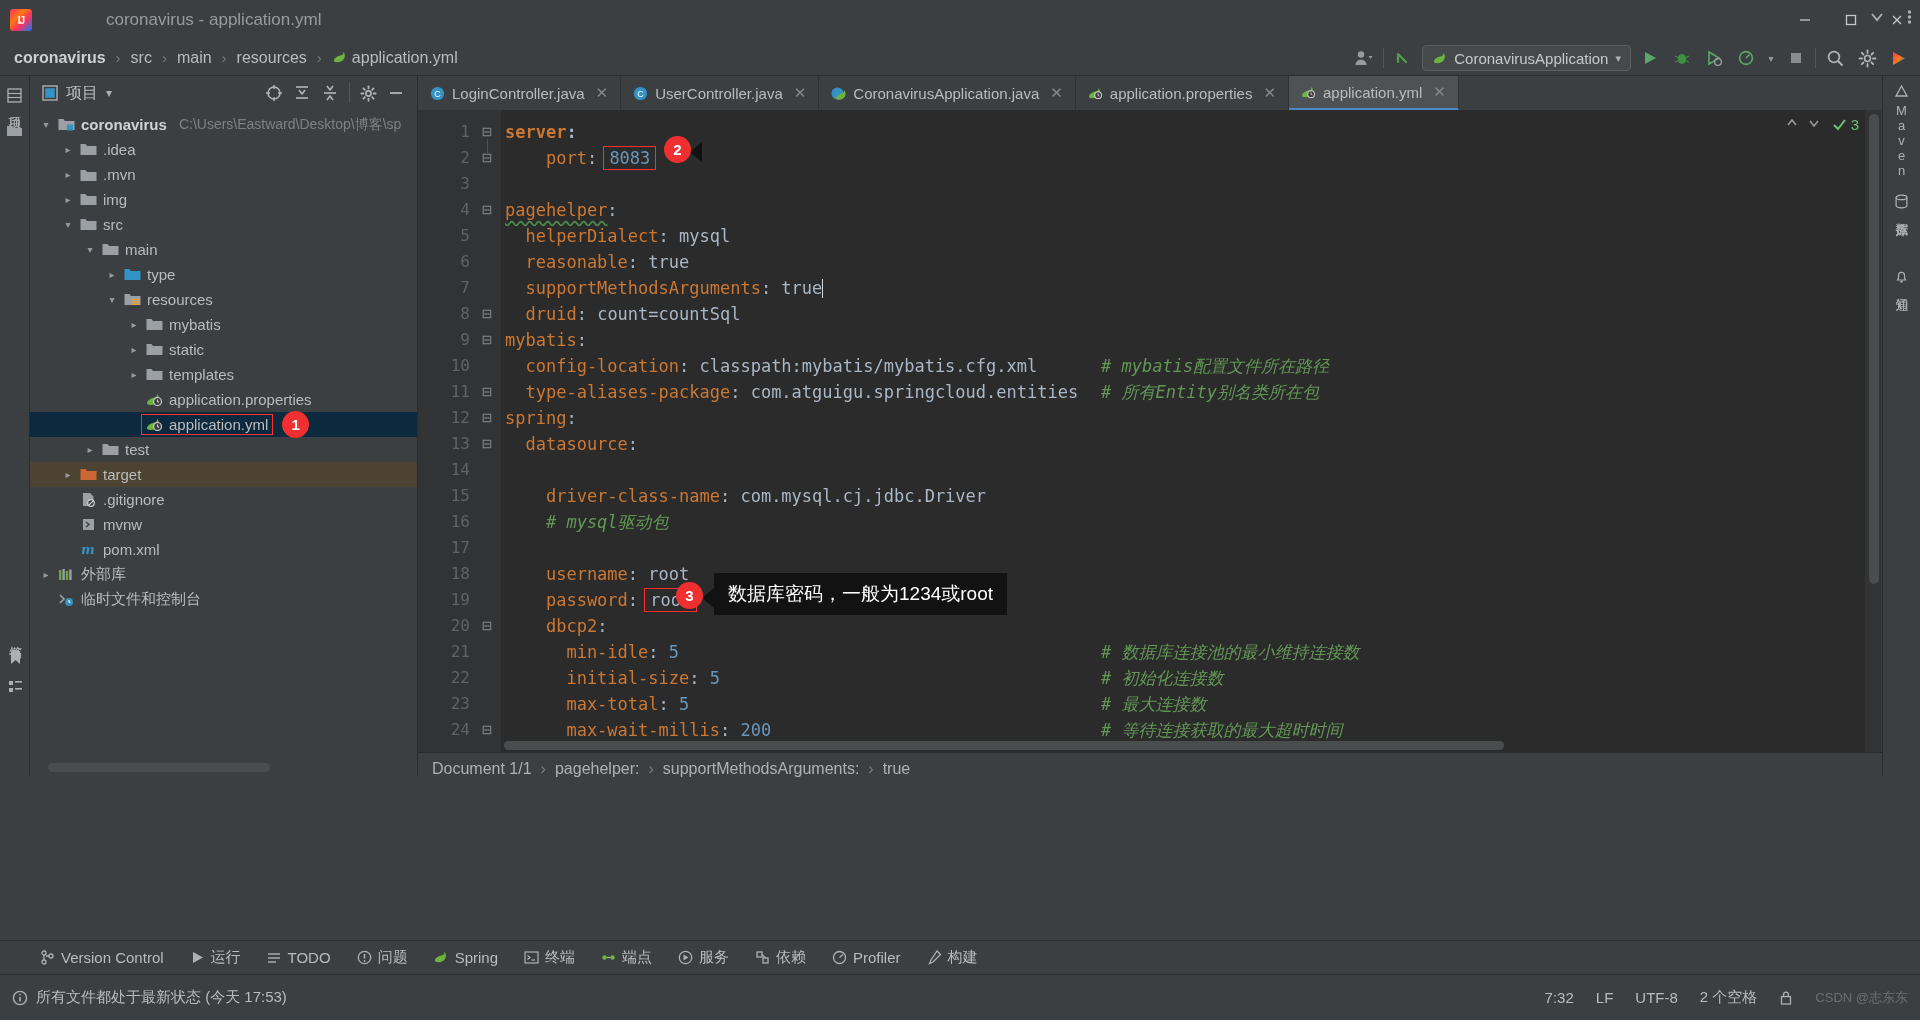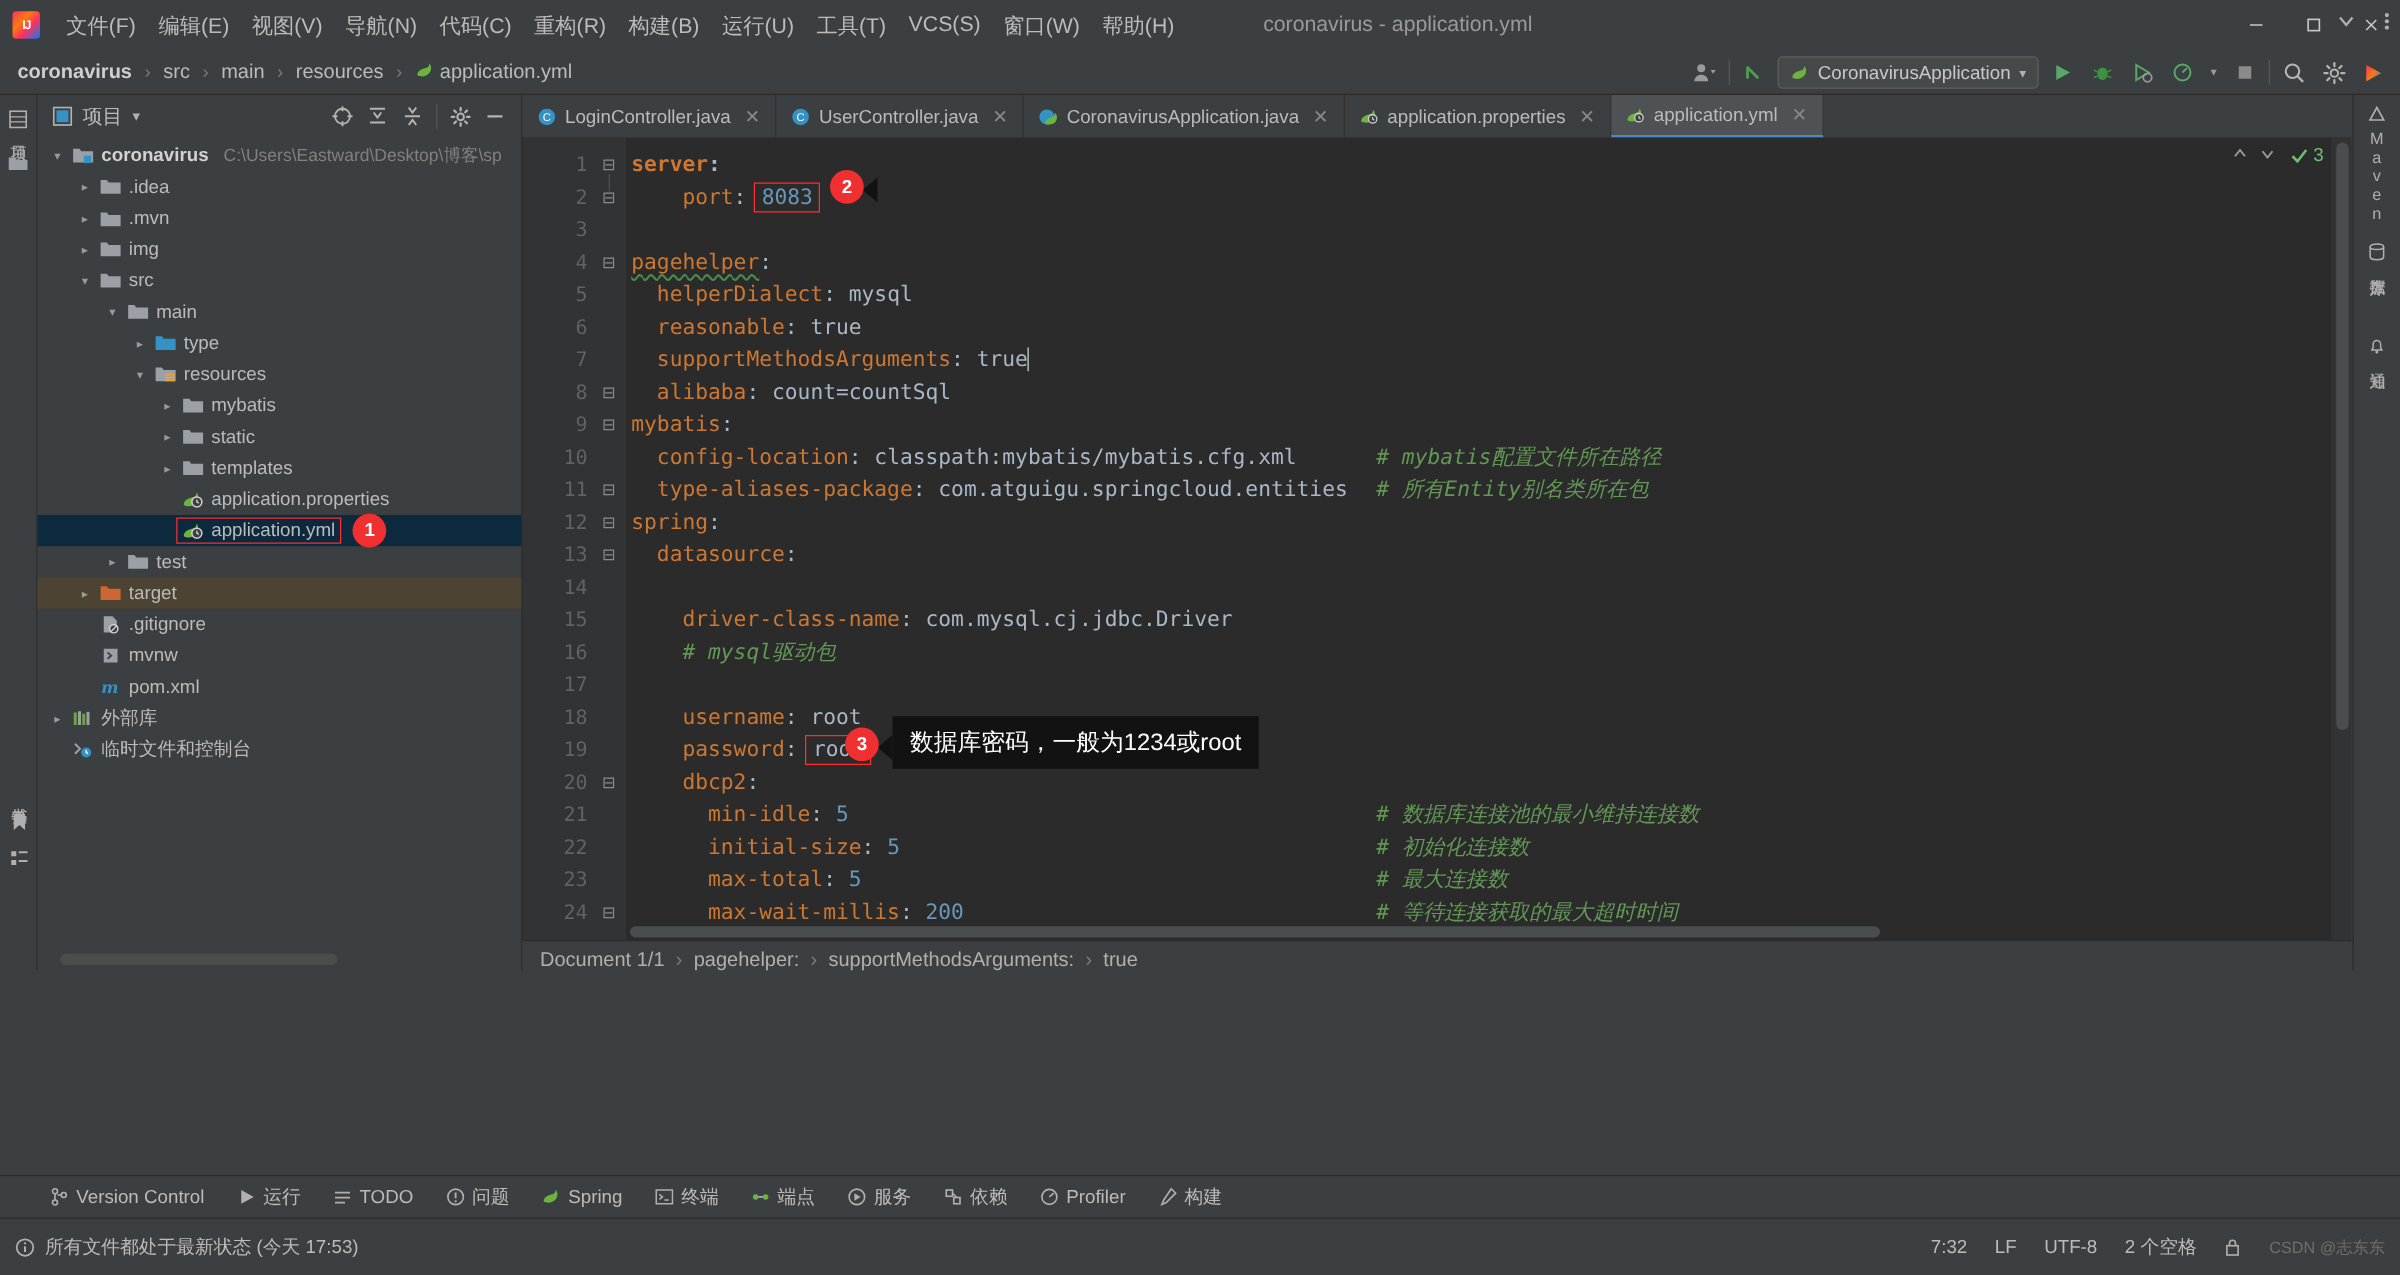--- a/index.html
+++ b/index.html
@@ -202,34 +202,20 @@
   
   svg { display:block; }
 </style>
 </head>
 <body>
 
 <div class="app">
 
   <div class="menubar">
     <div class="idea-logo"></div>
-    <div id="menu-items" style="display:flex;align-items:center;">
-        <div class="menu-item">文件(F)</div>
-        <div class="menu-item">编辑(E)</div>
-        <div class="menu-item">视图(V)</div>
-        <div class="menu-item">导航(N)</div>
-        <div class="menu-item">代码(C)</div>
-        <div class="menu-item">重构(R)</div>
-        <div class="menu-item">构建(B)</div>
-        <div class="menu-item">运行(U)</div>
-        <div class="menu-item">工具(T)</div>
-        <div class="menu-item">VCS(S)</div>
-        <div class="menu-item">窗口(W)</div>
-        <div class="menu-item">帮助(H)</div>
-      </div>
     <div class="win-title">coronavirus - application.yml</div>
     <div class="win-btns">
       <div class="win-btn">
         <svg width="14" height="14" viewBox="0 0 14 14">
             <line x1="2" y1="7" x2="12" y2="7" stroke="#c8c8c8" stroke-width="1.3"></line>
           </svg>
       </div>
       <div class="win-btn">
         <svg width="14" height="14" viewBox="0 0 14 14">
             <rect x="2.5" y="2.5" width="9" height="9" fill="none" stroke="#c8c8c8" stroke-width="1.3"></rect>
@@ -786,21 +772,21 @@
         <div class="fold" style="top: 607px;">⊟</div>
       </div>
     <div class="code-area" id="code-area">
         <div class="ln" style="top: 9px; left: 4px; font-weight: bold;"><span class="k-key">server</span><span class="k-plain">:</span></div>
         <div class="ln" style="top: 35px; left: 4px;"><span class="k-key">    port</span><span class="k-plain">: </span><span class="k-num val-box">8083</span></div>
         <div class="ln" style="top: 61px; left: 4px;"></div>
         <div class="ln" style="top: 87px; left: 4px;"><span class="k-key" style="text-decoration: underline wavy rgb(74, 138, 74); text-underline-offset: 4px;">pagehelper</span><span class="k-plain">:</span></div>
         <div class="ln" style="top: 113px; left: 4px;"><span class="k-key">  helperDialect</span><span class="k-plain">: </span><span class="k-val">mysql</span></div>
         <div class="ln" style="top: 139px; left: 4px;"><span class="k-key">  reasonable</span><span class="k-plain">: </span><span class="k-val">true</span></div>
         <div class="ln" style="top: 165px; left: 4px;"><span class="k-key">  supportMethodsArguments</span><span class="k-plain">: </span><span class="k-val">true</span><span class="caret"></span></div>
-        <div class="ln" style="top: 191px; left: 4px;"><span class="k-key">  alibaba</span><span class="k-plain">: </span><span class="k-val">count=countSql</span></div>
+        <div class="ln" style="top: 191px; left: 4px;"><span class="k-key">  druid</span><span class="k-plain">: </span><span class="k-val">count=countSql</span></div>
         <div class="ln" style="top: 217px; left: 4px;"><span class="k-key">mybatis</span><span class="k-plain">:</span></div>
         <div class="ln" style="top: 243px; left: 4px;"><span class="k-key">  config-location</span><span class="k-plain">: </span><span class="k-val">classpath:mybatis/mybatis.cfg.xml</span></div>
         <div class="ln k-com" style="top: 243px; left: 600px;"># mybatis配置文件所在路径</div>
         <div class="ln" style="top: 269px; left: 4px;"><span class="k-key">  type-aliases-package</span><span class="k-plain">: </span><span class="k-val">com.atguigu.springcloud.entities</span></div>
         <div class="ln k-com" style="top: 269px; left: 600px;"># 所有Entity别名类所在包</div>
         <div class="ln" style="top: 295px; left: 4px;"><span class="k-key">spring</span><span class="k-plain">:</span></div>
         <div class="ln" style="top: 321px; left: 4px;"><span class="k-key">  datasource</span><span class="k-plain">:</span></div>
         <div class="ln" style="top: 373px; left: 4px;"><span class="k-key">    driver-class-name</span><span class="k-plain">: </span><span class="k-val">com.mysql.cj.jdbc.Driver</span></div>
         <div class="ln" style="top: 399px; left: 4px;"><span class="k-com">    # mysql驱动包</span></div>
         <div class="ln" style="top: 451px; left: 4px;"><span class="k-key">    username</span><span class="k-plain">: </span><span class="k-val">root</span></div>

